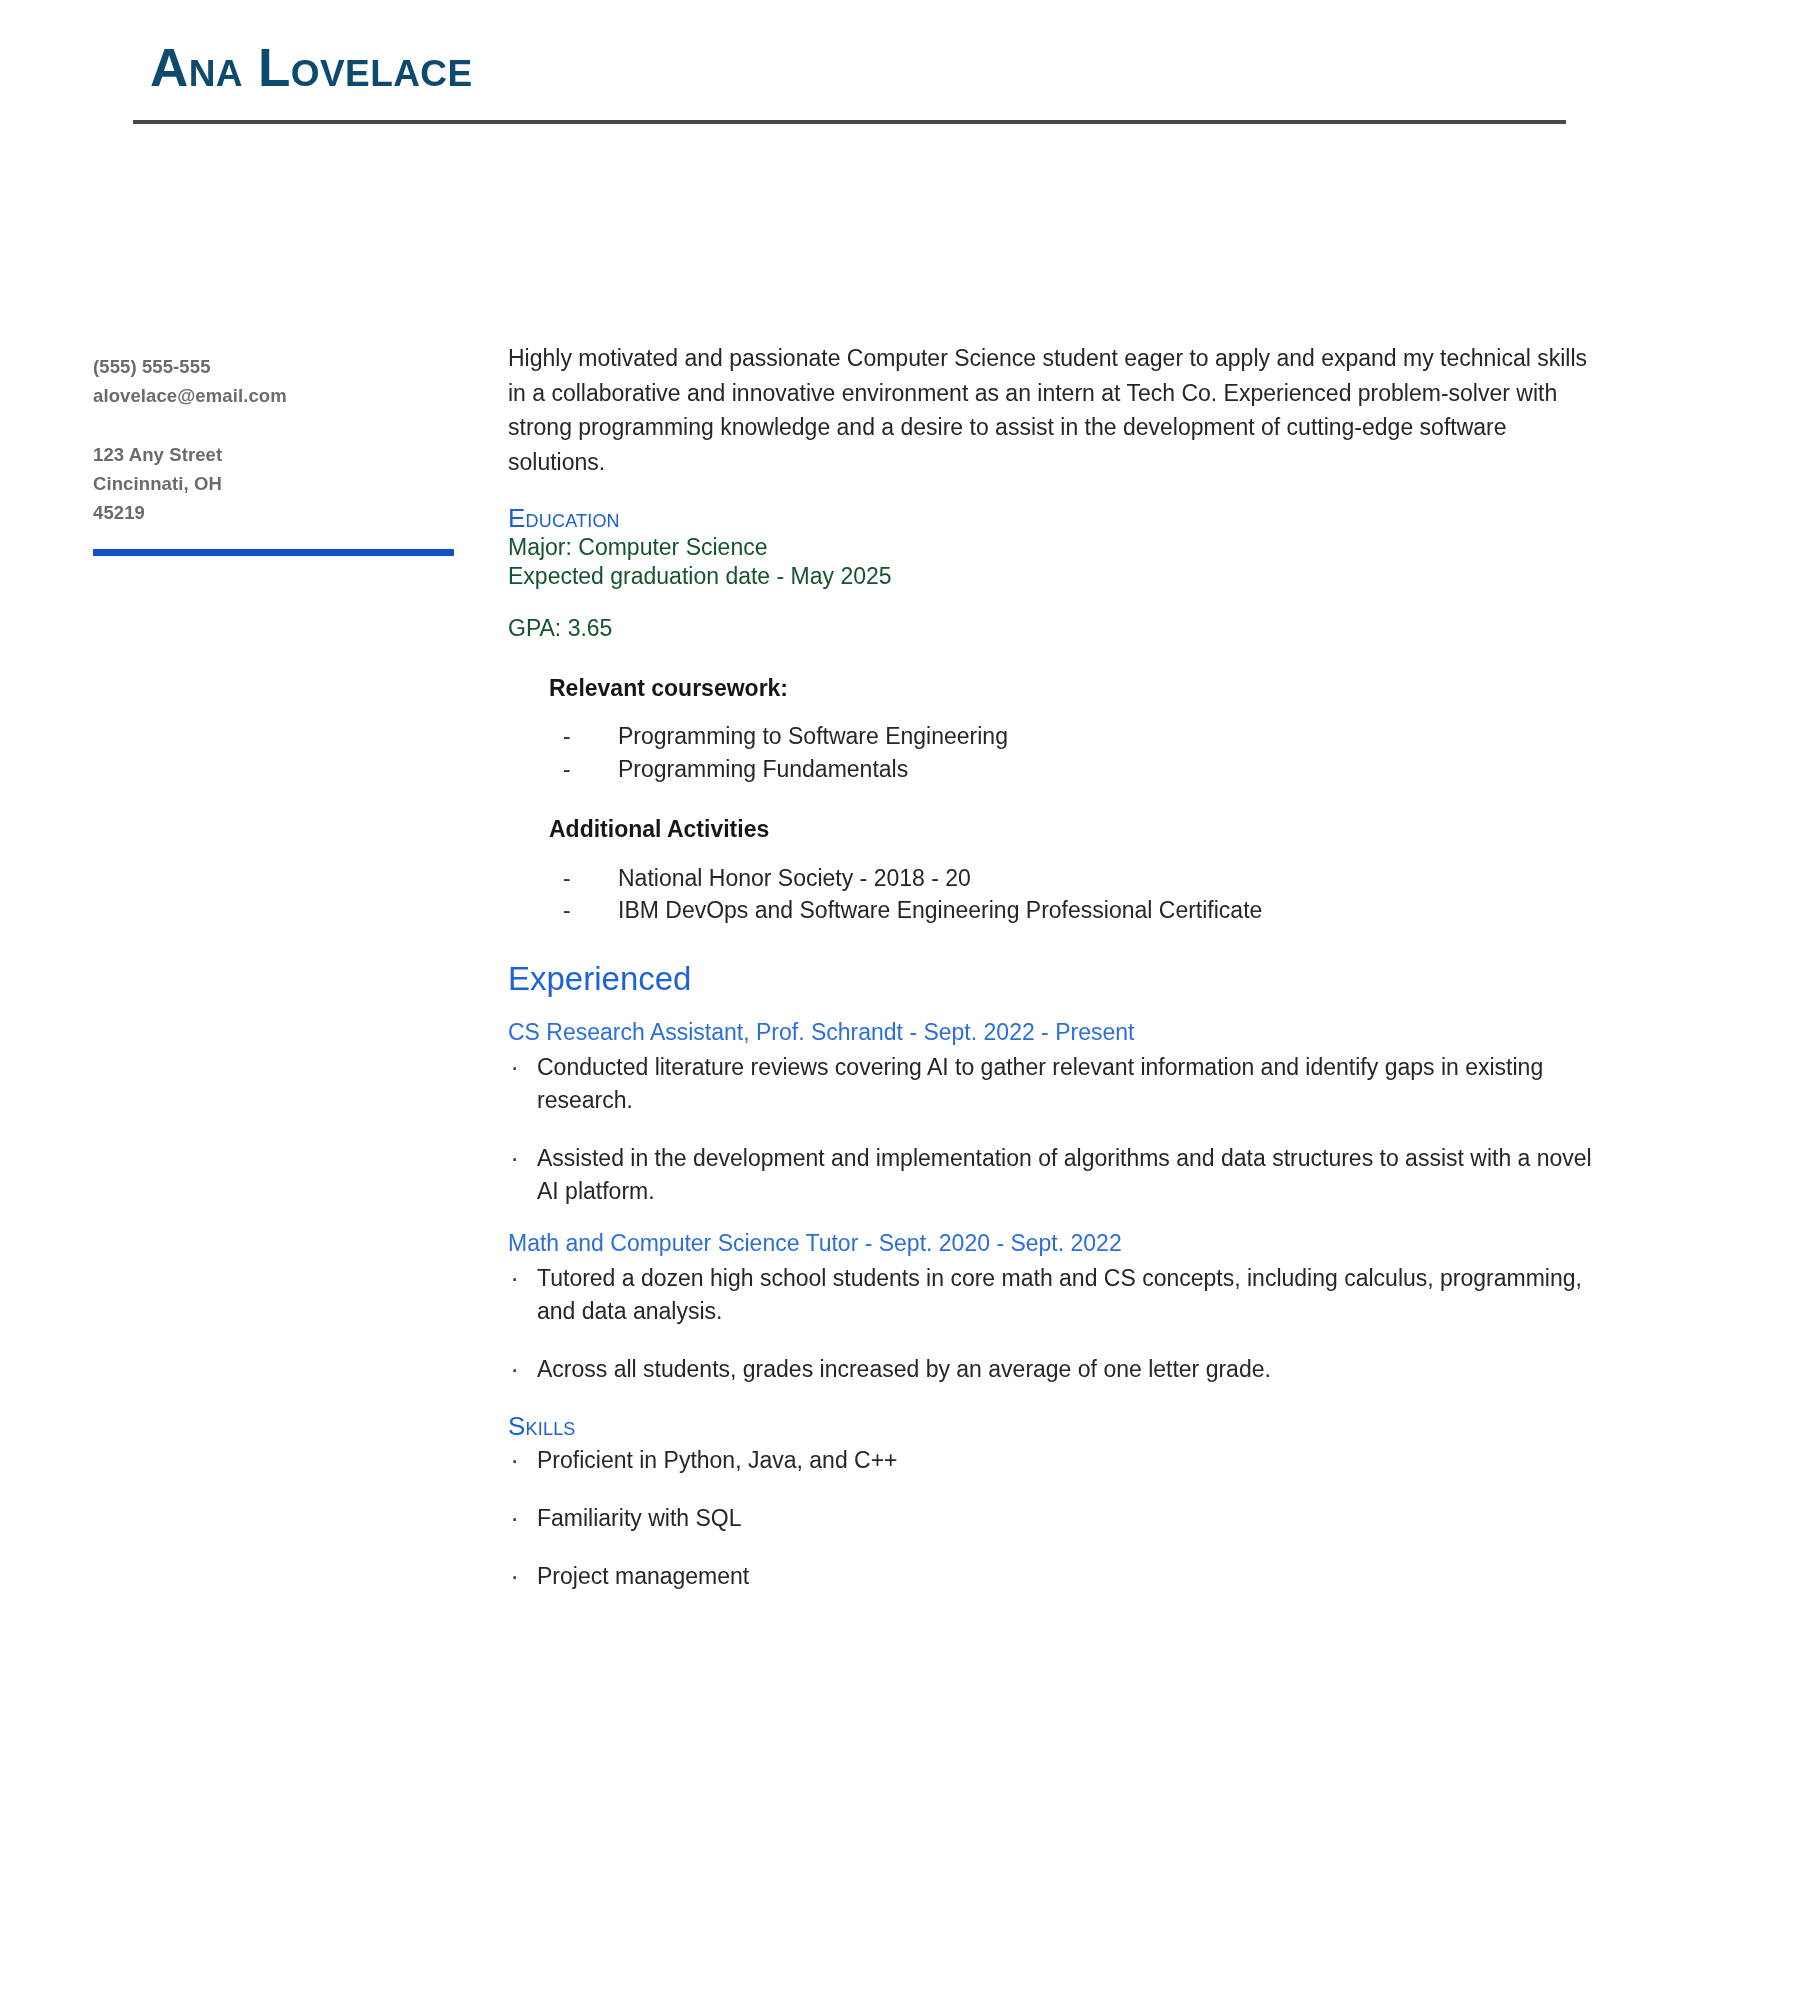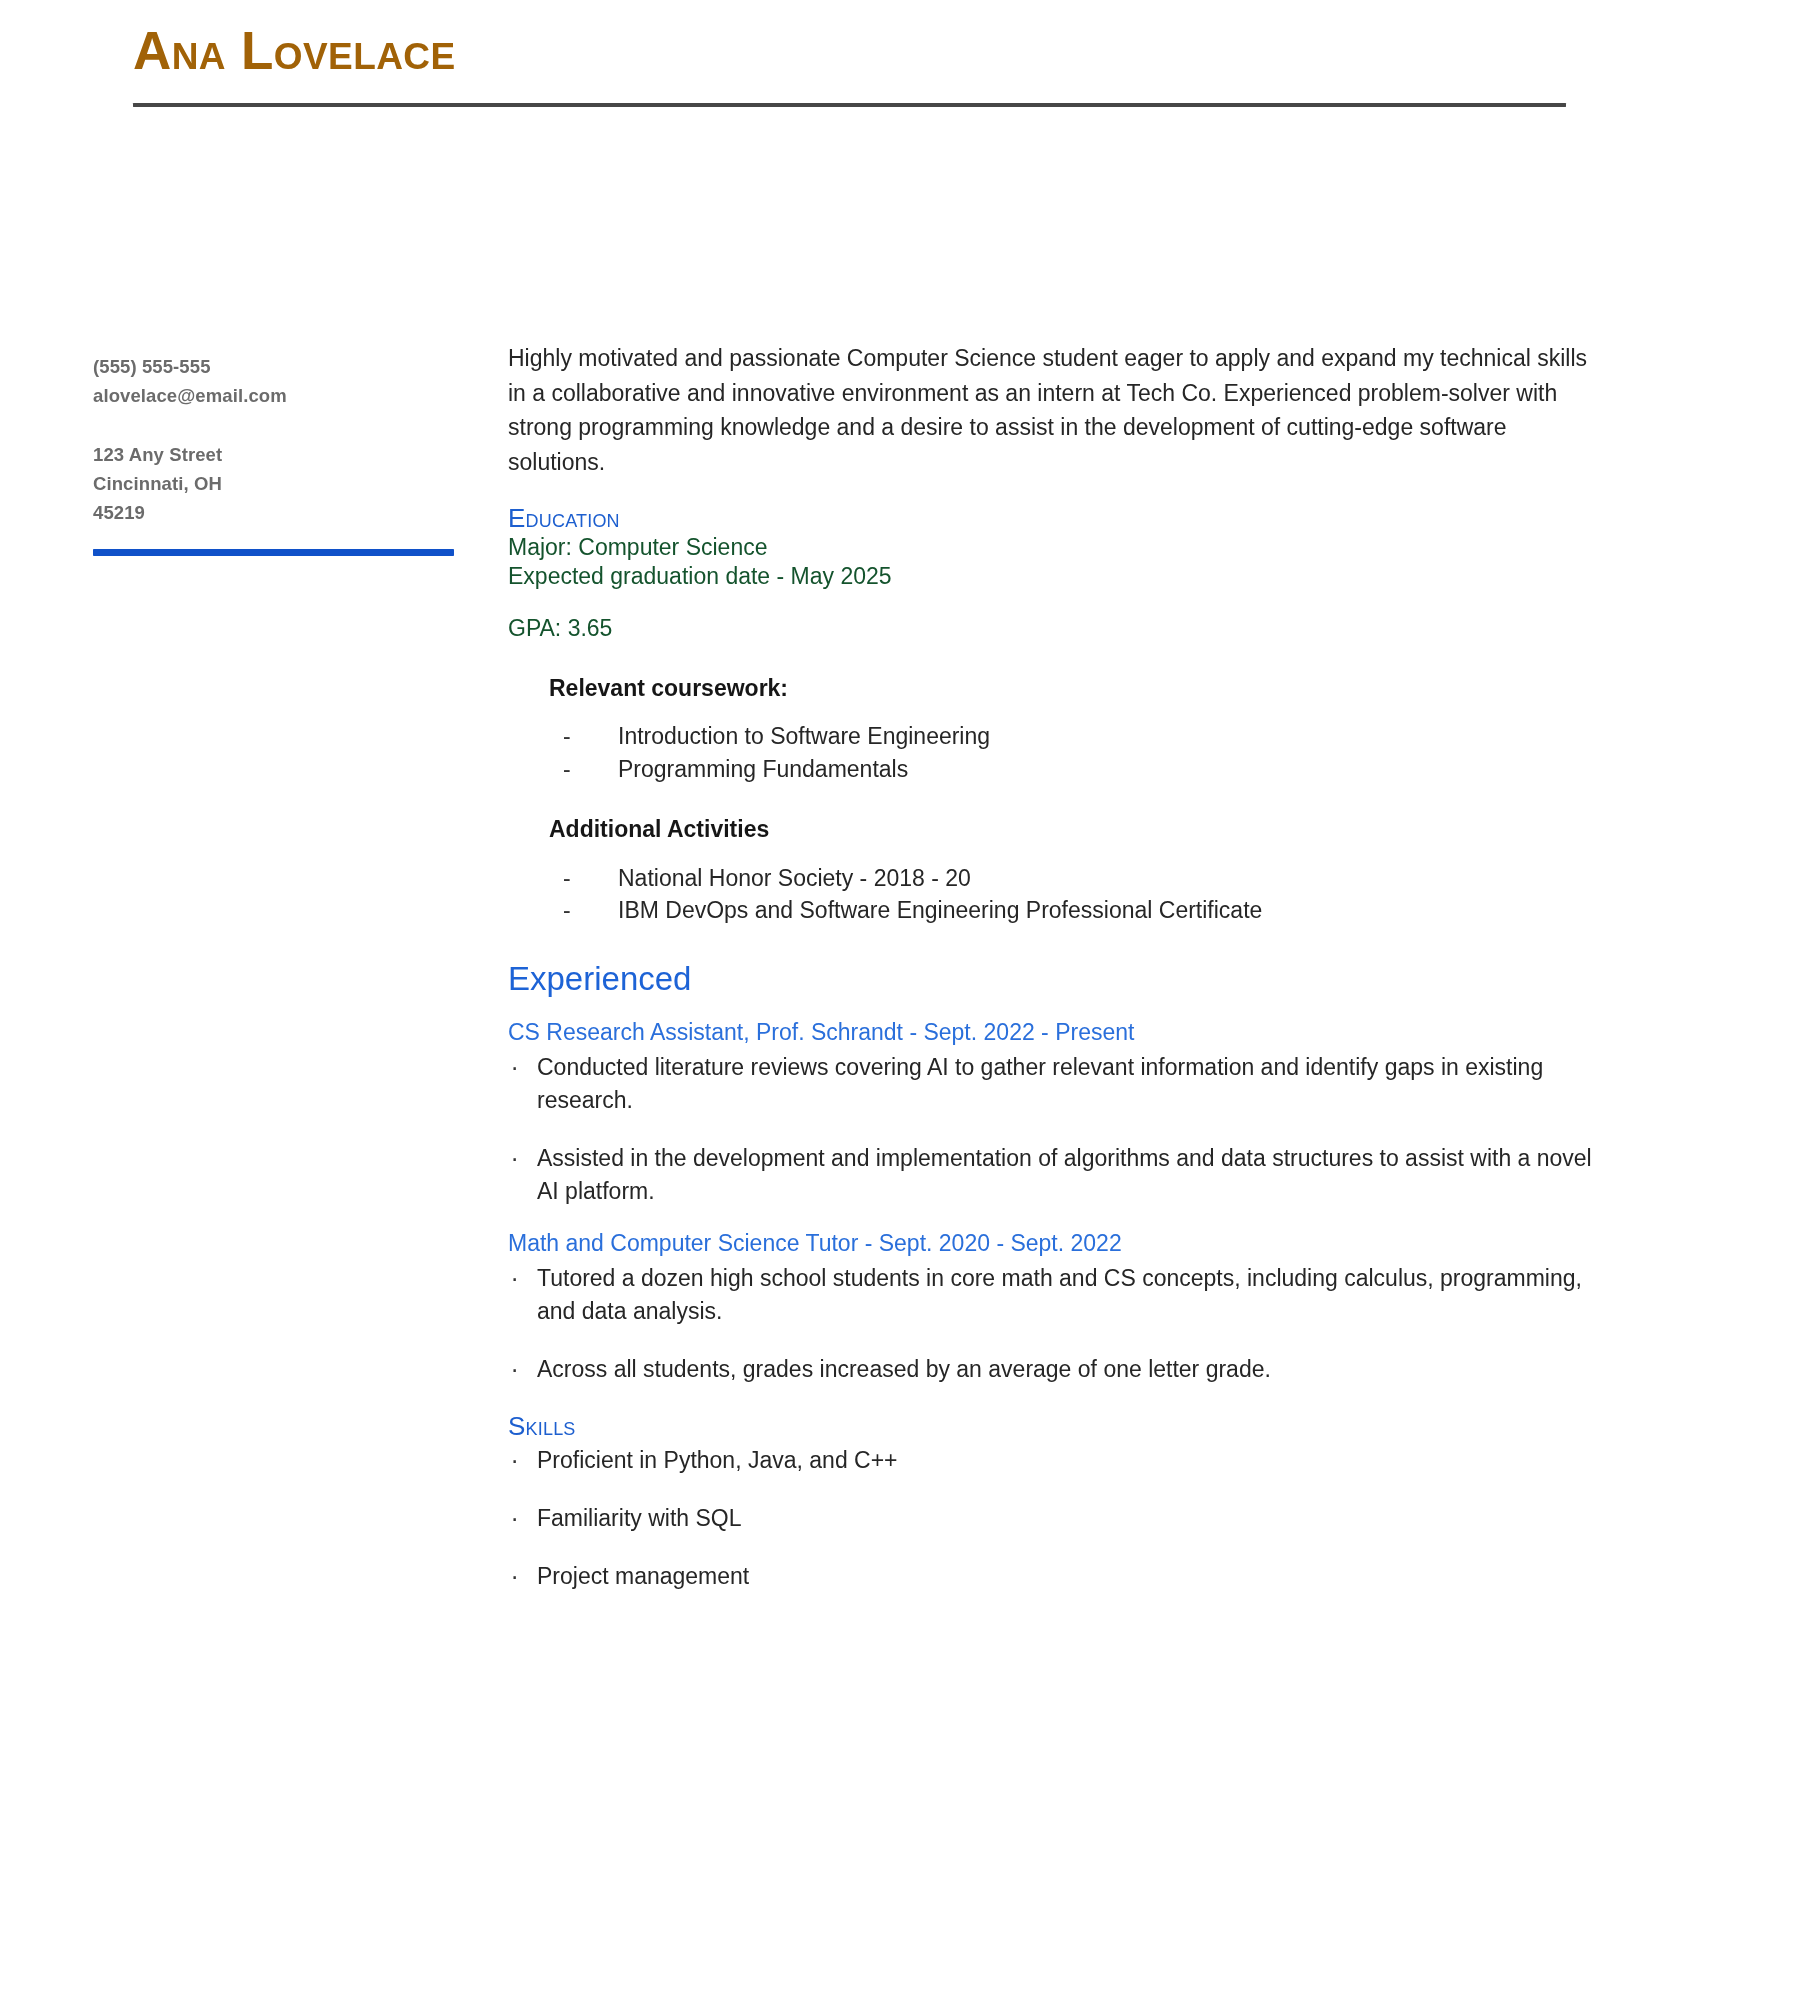--- a/index.html
+++ b/index.html
@@ -29,25 +29,25 @@
   
   .header {
     position: absolute;
     left: 133px;
     top: 24px;
     width: 1435px;
   }
   .name {
     font-size: 53px;
     font-weight: 700;
-    color: #a16207;
+    color: #0c4a6e;
     font-variant: small-caps;
     letter-spacing: 0.4px;
     line-height: 1.0;
-    margin: 0;
+    margin: 17px;
     white-space: nowrap;
   }
   .header-rule {
     margin-top: 26px;
     width: 1433px;
     height: 4.4px;
     background: #474747;
     border-radius: 0.4px;
   }
 
@@ -231,21 +231,21 @@
       <p class="summary">Highly motivated and passionate Computer Science student eager to apply and expand my technical skills in a collaborative and innovative environment as an intern at Tech Co. Experienced problem-solver with strong programming knowledge and a desire to assist in the development of cutting-edge software solutions.</p>
 
       <h2 class="section-sc">Education</h2>
 
       <div class="plain-line">Major: Computer Science</div>
       <div class="plain-line">Expected graduation date - May 2025</div>
       <div class="plain-line gap-line">GPA: 3.65</div>
 
       <div class="bold-label">Relevant coursework:</div>
       <ul class="dash-list">
-        <li>Introduction to Software Engineering</li>
+        <li>Programming to Software Engineering</li>
         <li>Programming Fundamentals</li>
       </ul>
 
       <div class="bold-label">Additional Activities</div>
       <ul class="dash-list">
         <li>National Honor Society - 2018 - 20</li>
         <li>IBM DevOps and Software Engineering Professional Certificate</li>
       </ul>
 
       <h2 class="section-lg">Experienced</h2>

